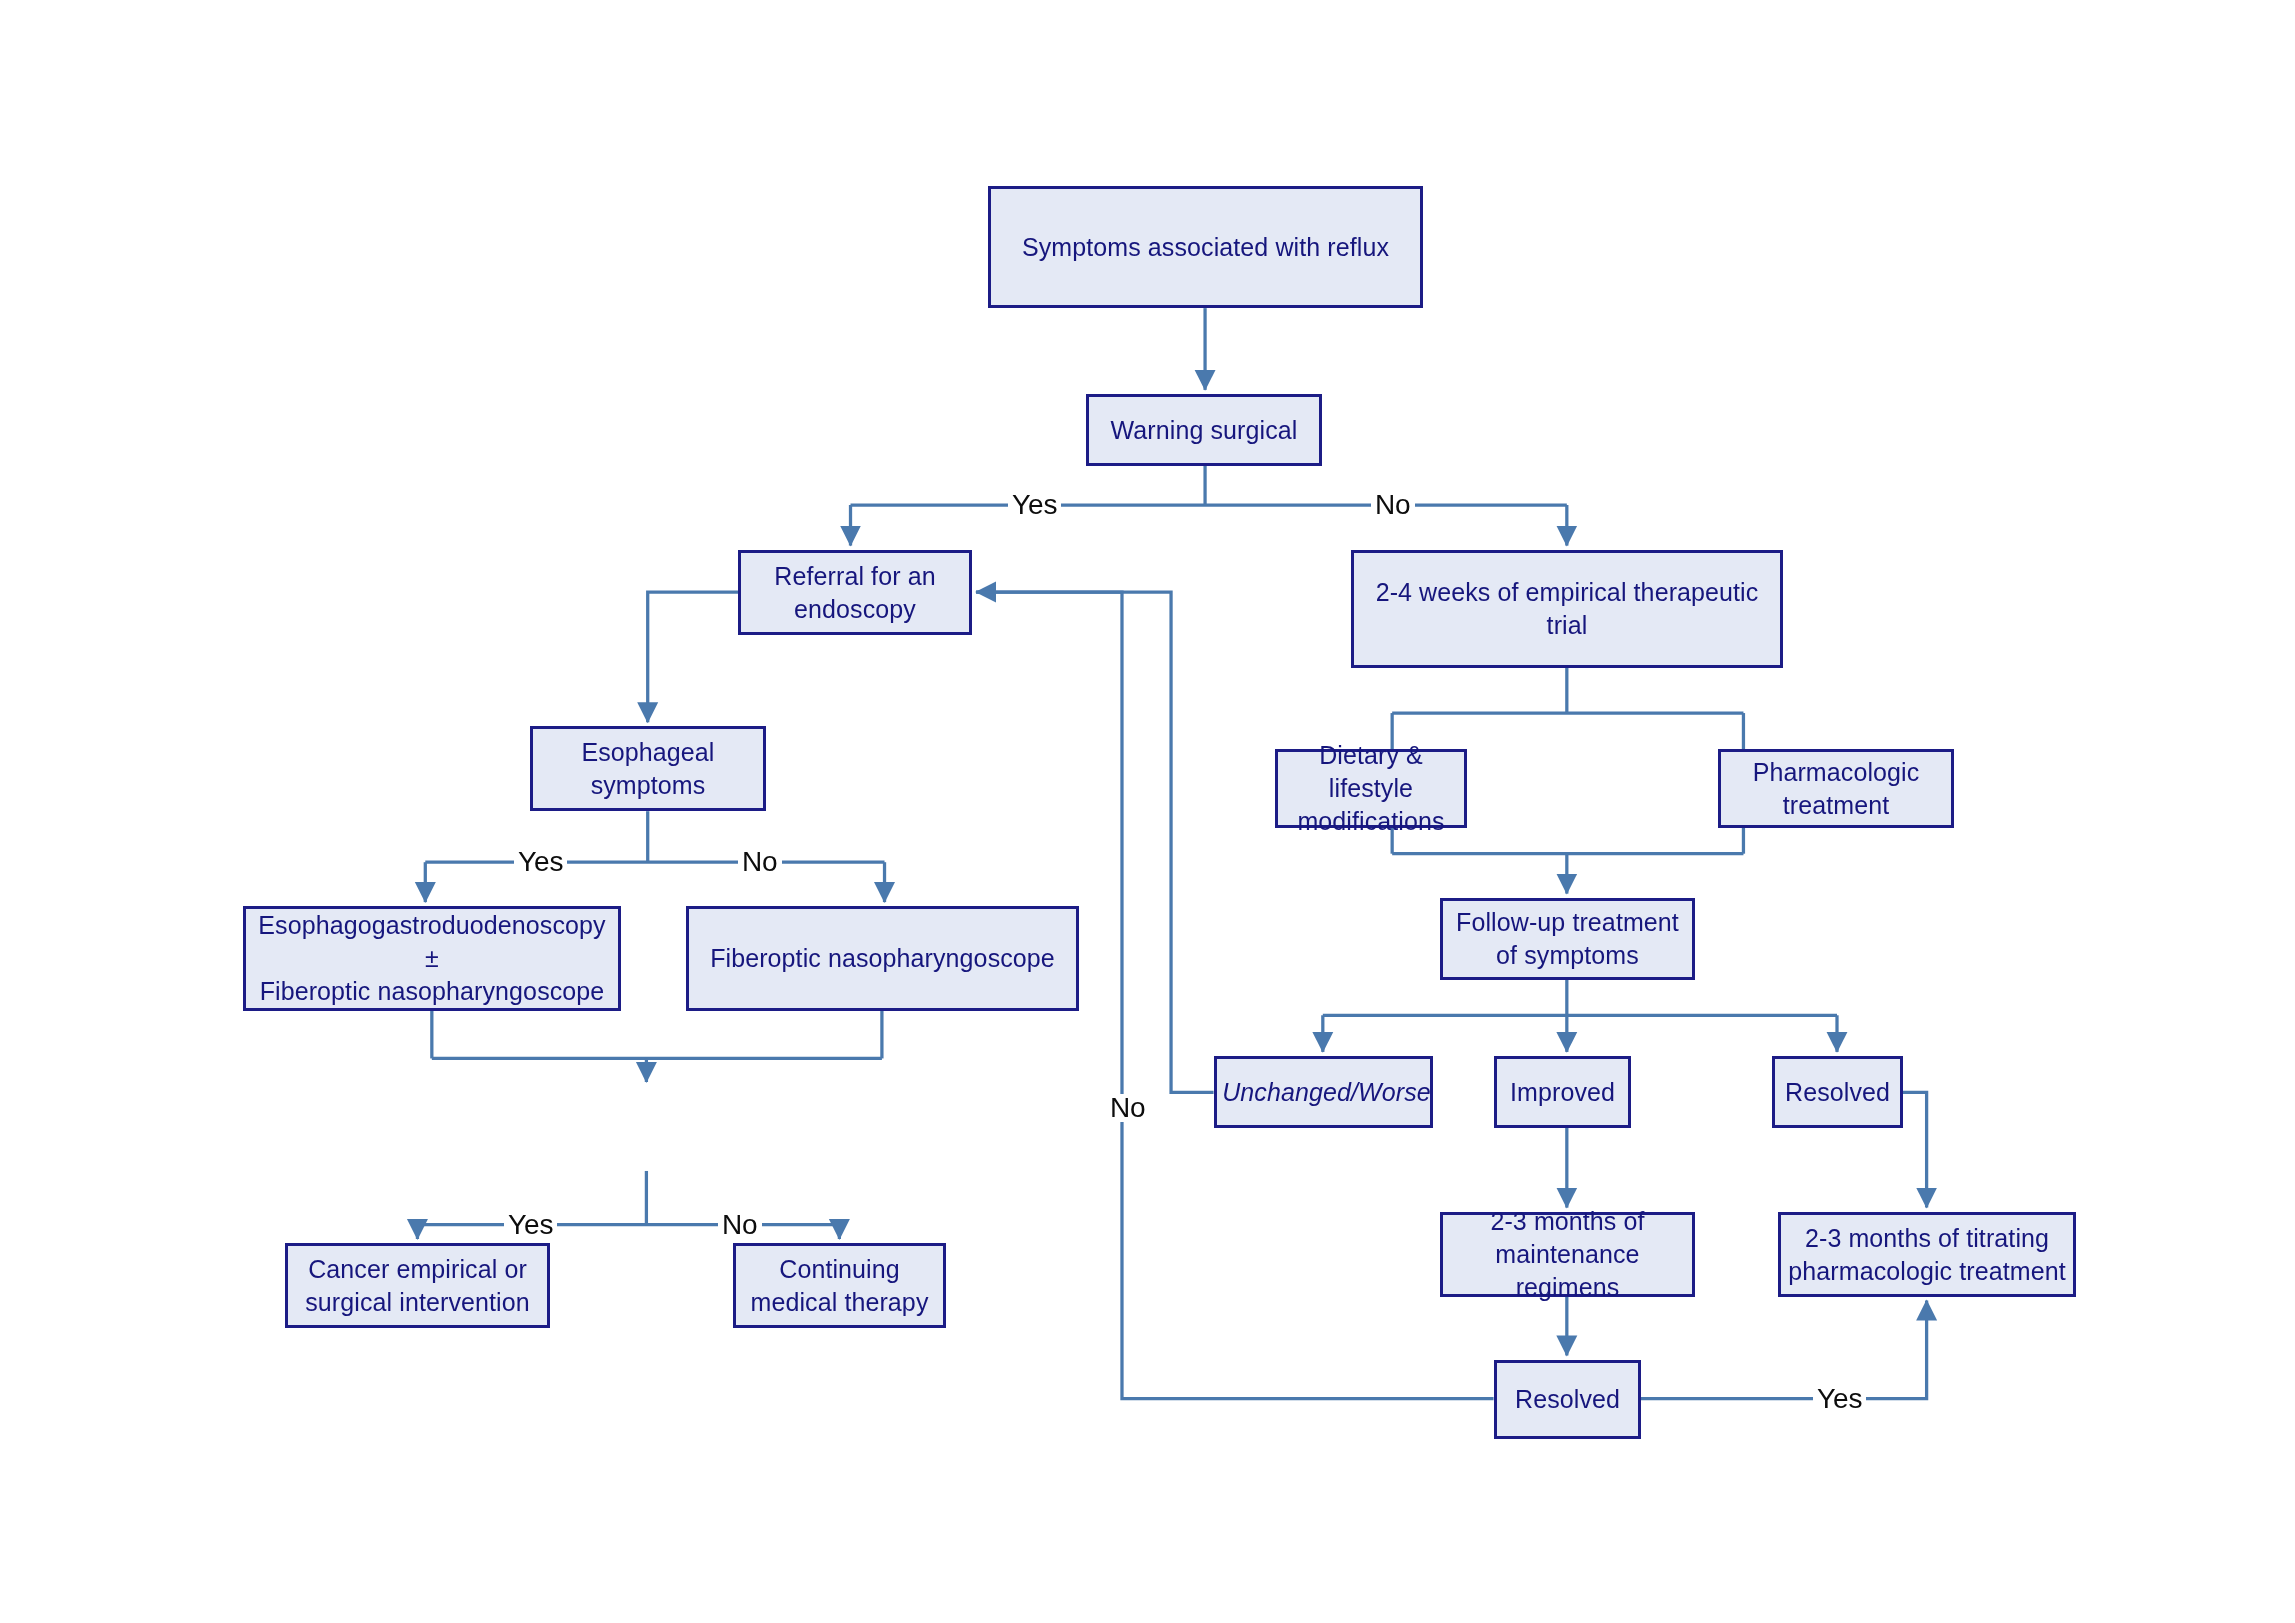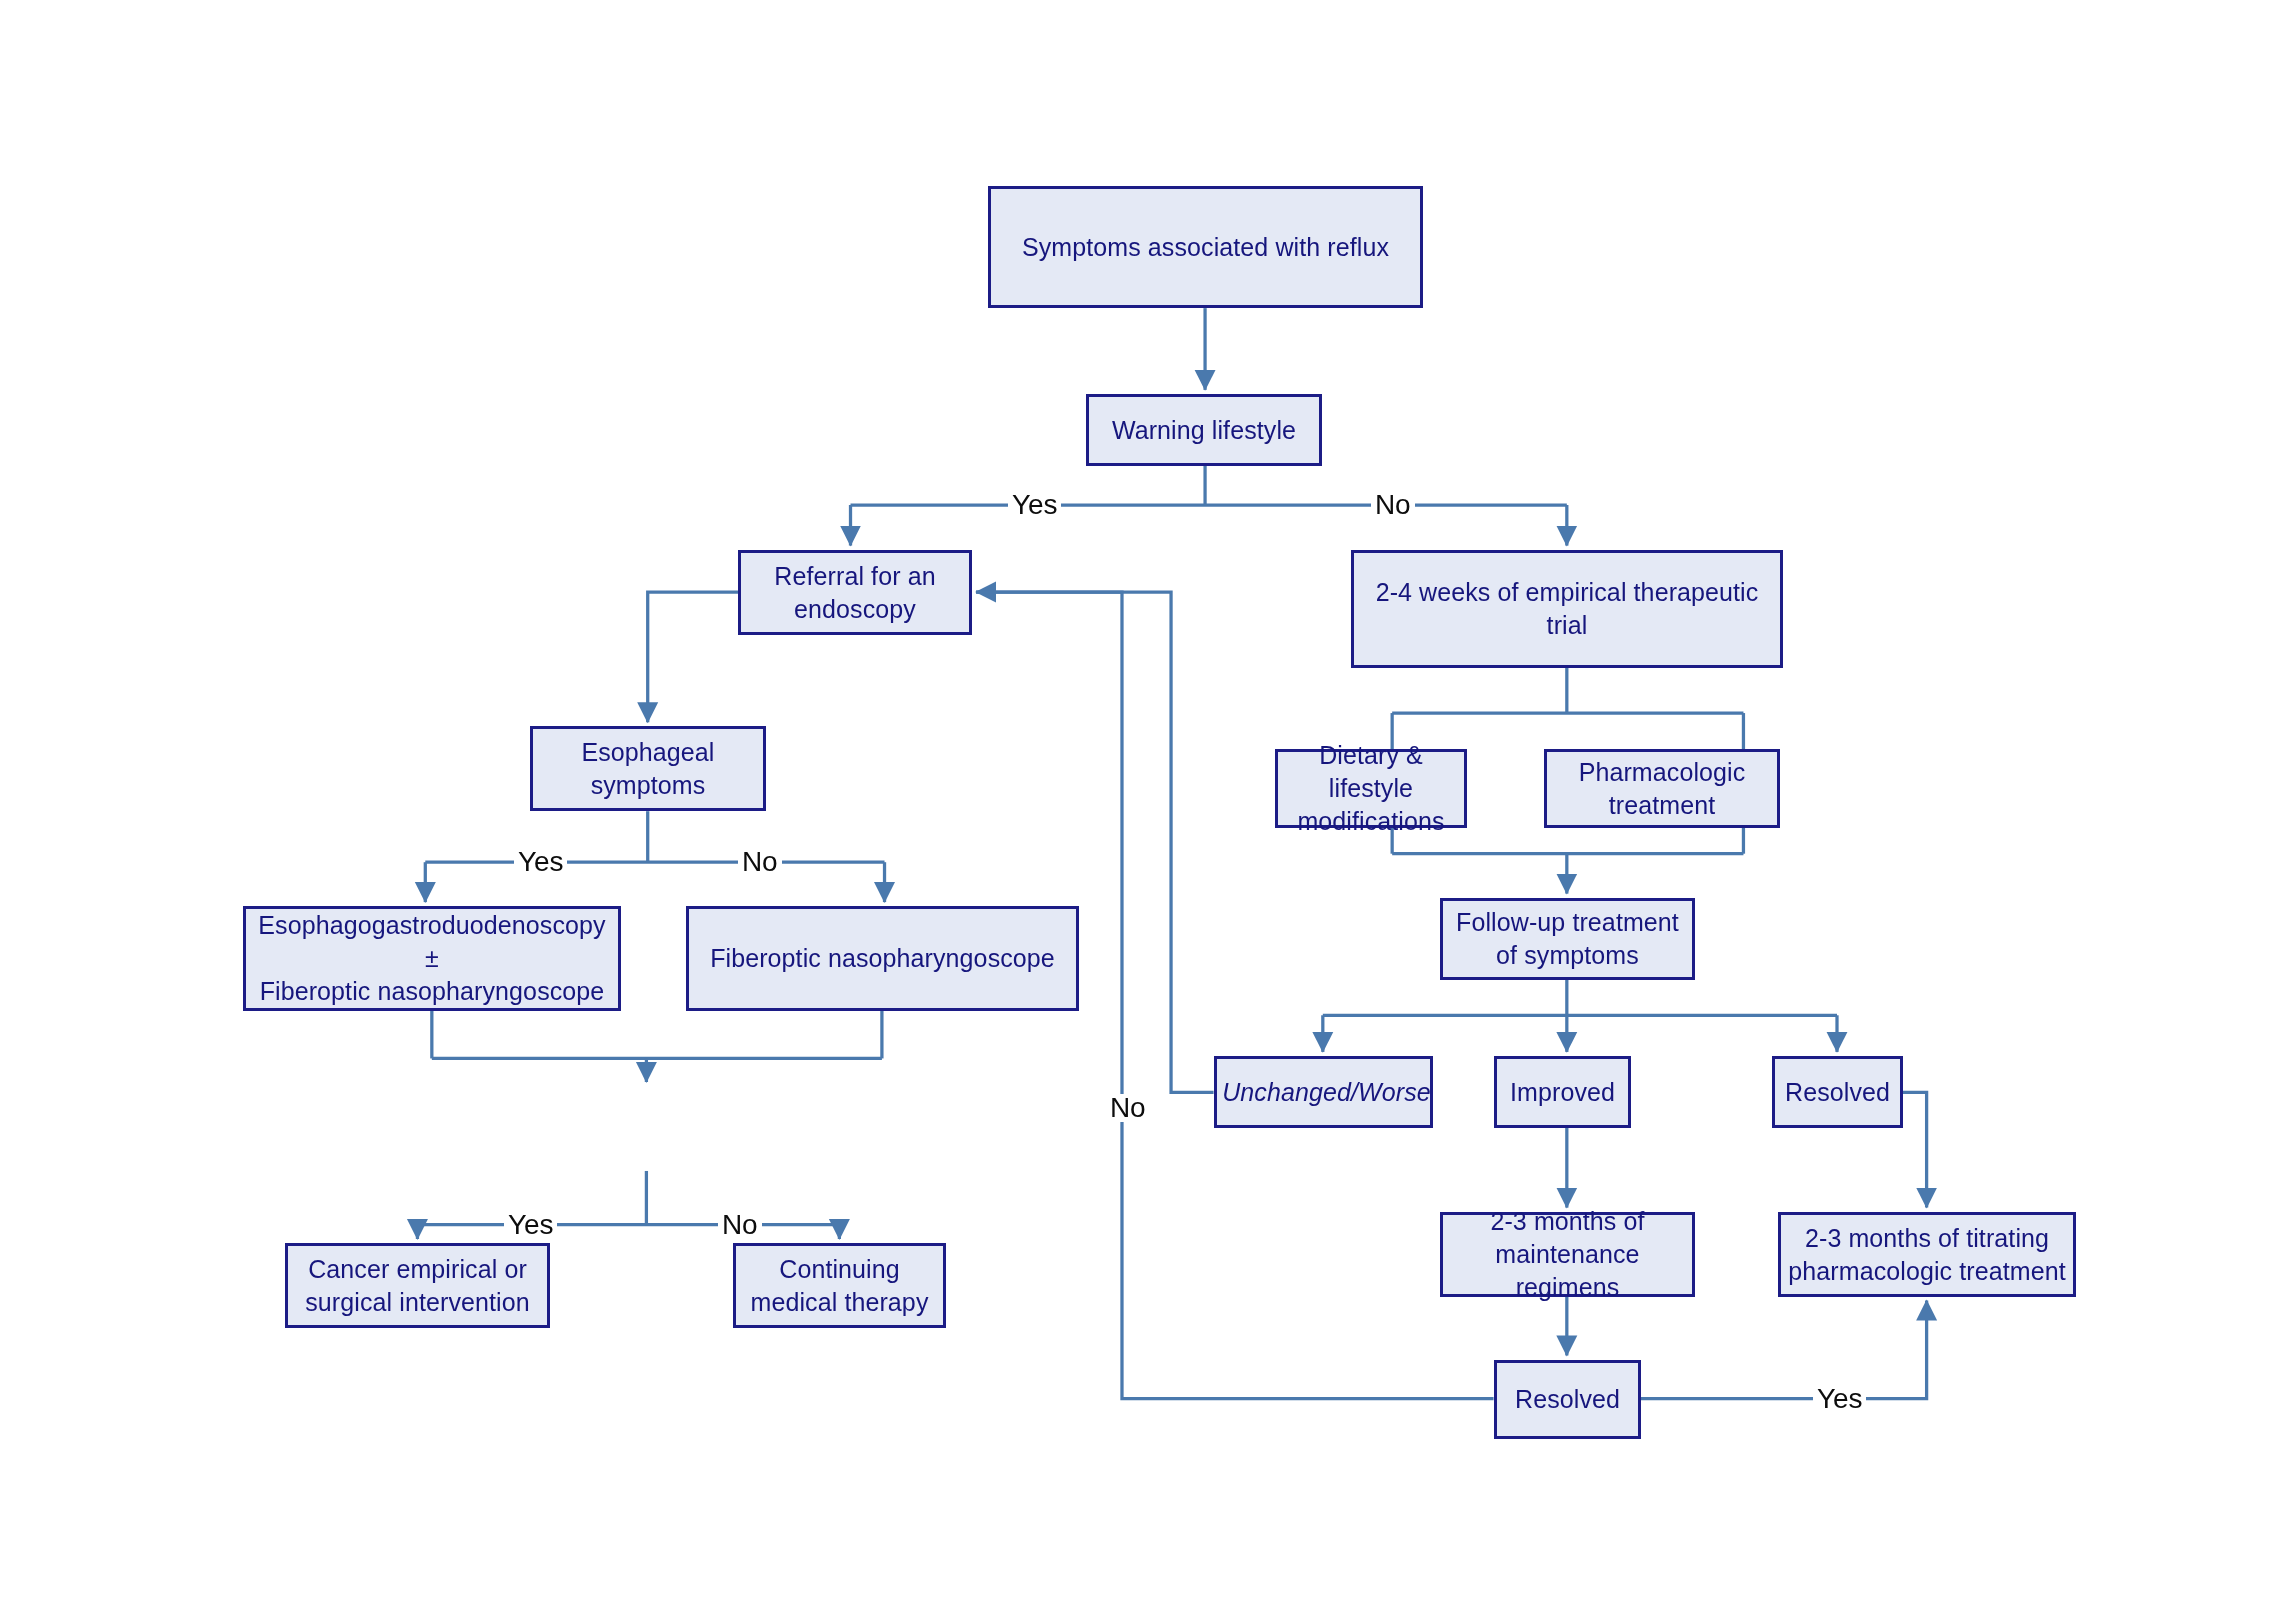--- a/index.html
+++ b/index.html
@@ -118,21 +118,21 @@
       <path d="M 2283 2138 L 1715 2138 L 1715 905 L 1492 905"></path>
 
     </g>
   </svg>
 
   <div class="node" style="left:988px;top:186px;width:435px;height:122px;">
     <span class="txt">Symptoms associated with reflux</span>
   </div>
 
   <div class="node" style="left:1086px;top:394px;width:236px;height:72px;">
-    <span class="txt">Warning lifestyle</span>
+    <span class="txt">Warning surgical</span>
   </div>
 
   <div class="node" style="left:738px;top:550px;width:234px;height:85px;">
     <span class="txt">Referral for an
 endoscopy</span>
   </div>
 
   <div class="node" style="left:1351px;top:550px;width:432px;height:118px;">
     <span class="txt">2-4 weeks of empirical therapeutic trial</span>
   </div>
@@ -140,21 +140,21 @@
   <div class="node" style="left:530px;top:726px;width:236px;height:85px;">
     <span class="txt">Esophageal
 symptoms</span>
   </div>
 
   <div class="node" style="left:1275px;top:749px;width:192px;height:79px;">
     <span class="txt">Dietary &amp; lifestyle
 modifications</span>
   </div>
 
-  <div class="node" style="left:1544px;top:749px;width:236px;height:79px;">
+  <div class="node" style="left:1718px;top:749px;width:236px;height:79px;">
     <span class="txt">Pharmacologic
 treatment</span>
   </div>
 
   <div class="node" style="left:243px;top:906px;width:378px;height:105px;">
     <span class="txt">Esophagogastroduodenoscopy ±
 Fiberoptic nasopharyngoscope</span>
   </div>
 
   <div class="node" style="left:686px;top:906px;width:393px;height:105px;">

